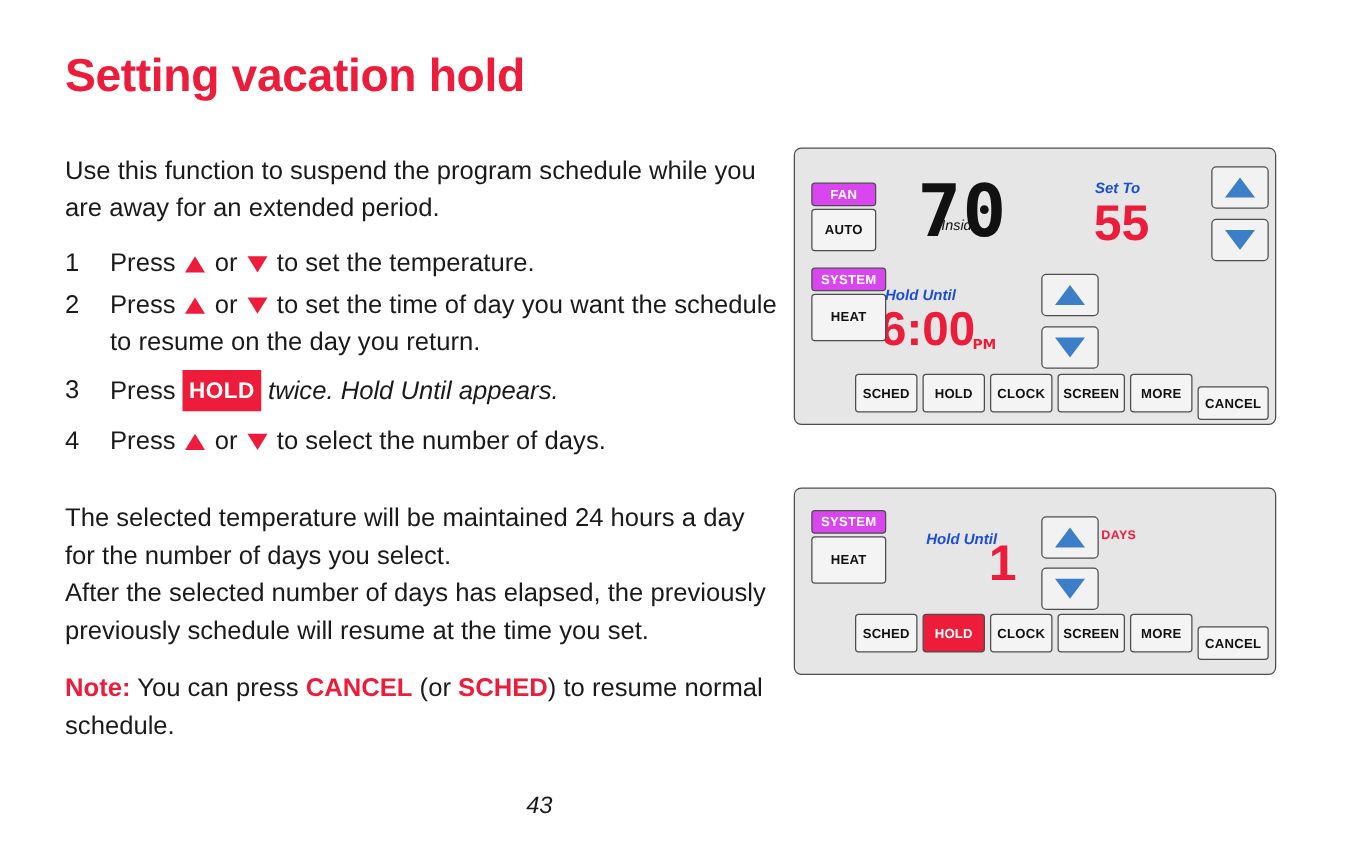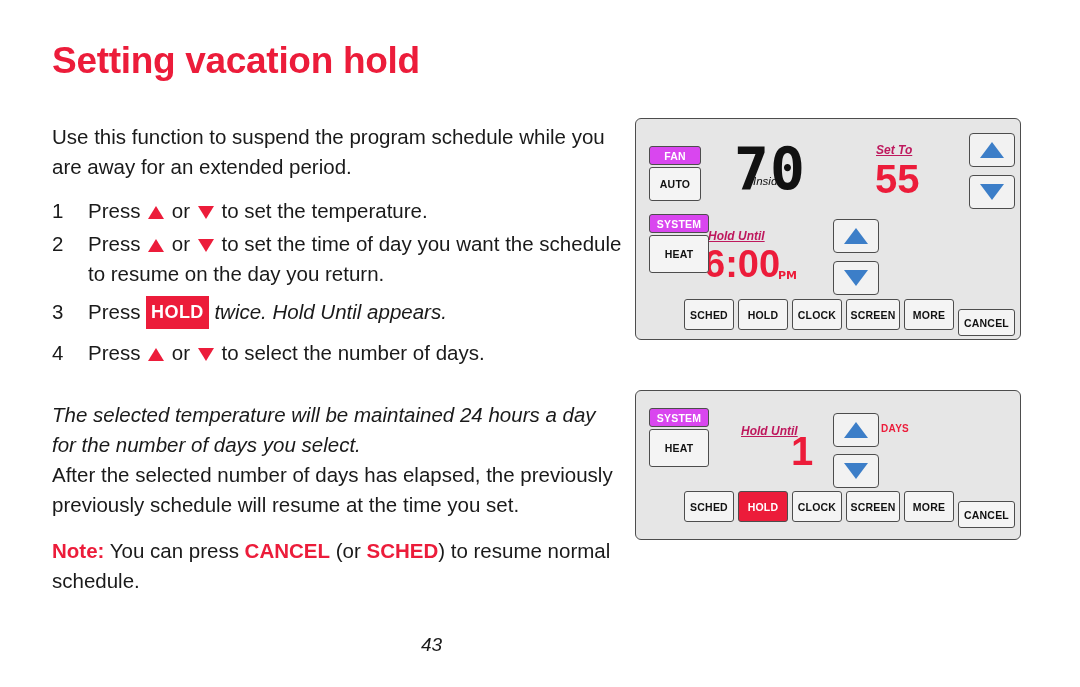--- a/index.html
+++ b/index.html
@@ -193,22 +193,21 @@
     font-style: italic;
     font-weight: normal;
     color: #111111;
     margin-top: 44px;
   }
   .lbl-red {
     position: absolute;
     font-size: 12px;
     font-style: italic;
     font-weight: bold;
-    color: #be185d;
-    text-decoration: underline;
+    color: #1d4ed8;
   }
   .lbl-days {
     position: absolute;
     font-size: 10px;
     font-weight: bold;
     color: #ec1c3a;
     letter-spacing: 0.3px;
   }
   .seg-red {
     position: absolute;
@@ -247,21 +246,21 @@
       <li class="step gap">
         <span class="num">3</span>
         <span>Press </span><span class="tag-hold">HOLD</span><span class="ital"> twice. Hold Until appears.</span>
       </li>
       <li class="step">
         <span class="num">4</span>
         <span>Press </span><span class="tri up"></span><span> or </span><span class="tri down"></span><span> to select the number of days.</span>
       </li>
     </ul>
 
-    <p class="para tight" style="margin-top:32px;font-style:italic;">The selected temperature will be maintained 24 hours a day for the number of days you select.</p>
+    <p class="para tight" style="margin-top:32px;">The selected temperature will be maintained 24 hours a day for the number of days you select.</p>
 
     <p class="para" style="margin-top:0;">After the selected number of days has elapsed, the previously previously schedule will resume at the time you set.</p>
 
     <p class="para" style="margin-top:16px;"><span class="note-label">Note:</span><span> You can press </span><span class="red-bold">CANCEL</span><span> (or </span><span class="red-bold">SCHED</span><span>) to resume normal schedule.</span></p>
 
   </div>
 
   <div class="device" id="device-1">
 
     <div class="lbl-ital" style="left:117px; top:12px;">Inside</div>

